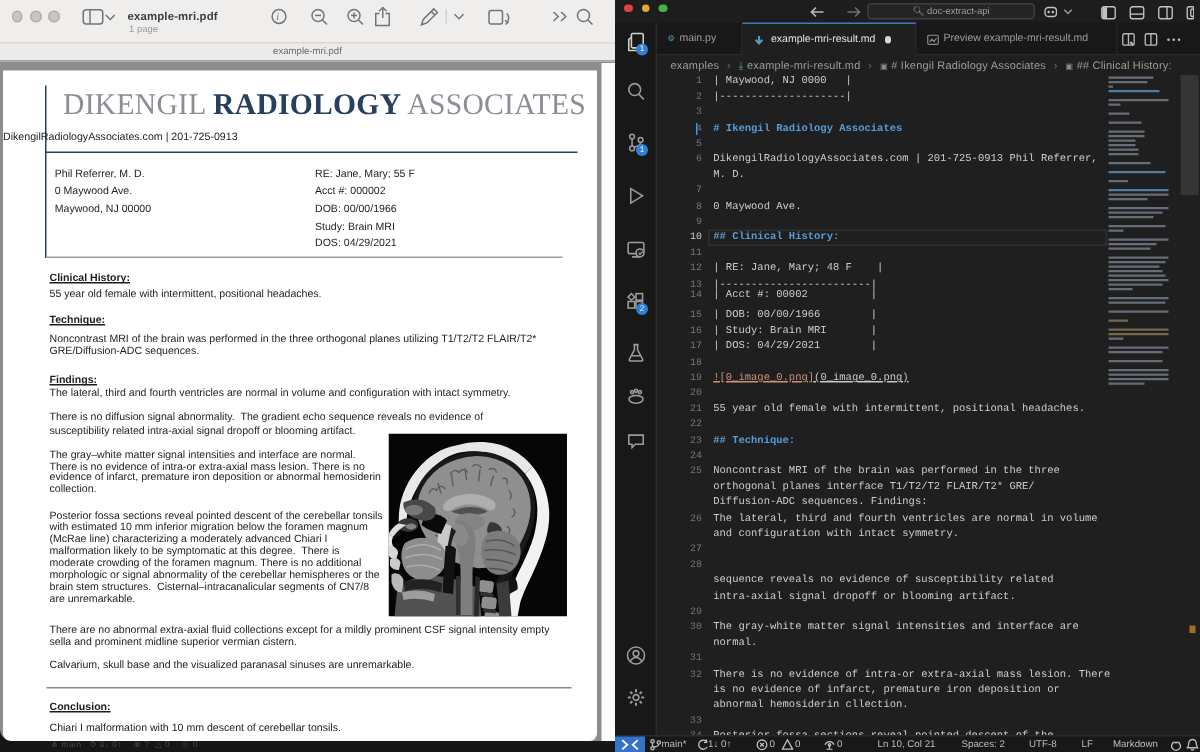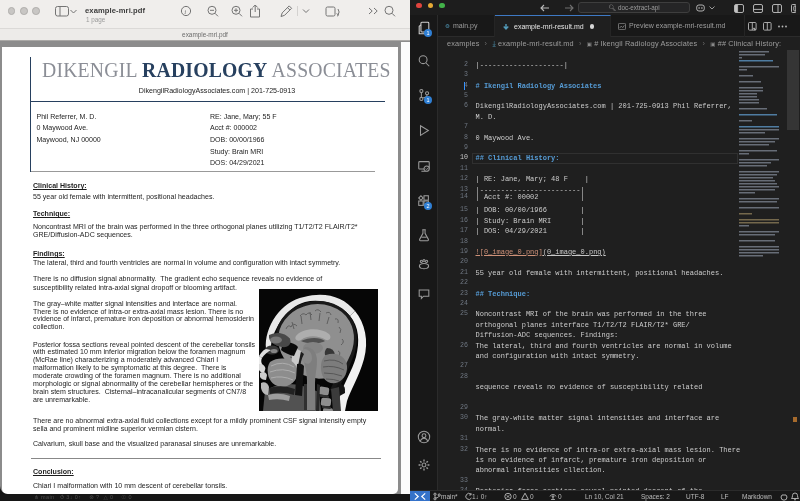--- a/index.html
+++ b/index.html
@@ -13,21 +13,21 @@
 #pv-tabs { position:absolute; left:0; top:28px; width:410px; height:13px; background:#edebe9; border-top:1px solid #dbd9d7; border-bottom:1px solid #aaa8a6; color:#6b6b6b; font-size:6.4px; text-align:center; line-height:12px; }
 #page { position:absolute; left:2px; top:47px; width:396px; height:447px; background:#ffffff; border-radius:0 0 5px 5px; }
 #pv-scroll { position:absolute; left:401px; top:42px; width:9px; height:452px; background:#fbfbfb; }
 .tl { position:absolute; top:7.2px; width:7.6px; height:7.6px; border-radius:50%; background:#c8c6c4; border:0.5px solid #b0aeac; }
 #pv-title { position:absolute; left:85px; top:5.5px; font-size:7.6px; font-weight:bold; color:#3c3c3c; letter-spacing:0.1px; }
 #pv-sub { position:absolute; left:86px; top:16px; font-size:6.3px; color:#9a9a9a; }
 .dln { position:absolute; font-size:7.05px; line-height:8px; color:#1d1d1d; white-space:pre; }
 .dln.hd { font-weight:bold; text-decoration:underline; }
 #lh-title { position:absolute; left:40px; top:12px; font-family:"Liberation Serif",serif; font-size:20px; color:#8b8e96; white-space:pre; transform:scaleX(0.985); transform-origin:0 0; letter-spacing:0.2px; }
 #lh-title b { color:#27405f; }
-#lh-sub { position:absolute; left:0px; top:39.5px; width:430px; text-align:center; font-size:7.1px; color:#222222; }
+#lh-sub { position:absolute; left:0px; top:39.5px; width:430px; font-size:7.1px; color:#222222; }
 .docline { position:absolute; background:#27405f; }
 
 
 #vsc { position:absolute; left:410px; top:0; width:390px; height:501px; background:#1f1f1f; }
 #vsc-title { position:absolute; left:0; top:0; width:390px; height:15px; background:#1d1d1d; }
 .mtl { position:absolute; top:2.7px; width:5.6px; height:5.6px; border-radius:50%; }
 #vsc-search { position:absolute; left:168px; top:2px; width:112px; height:11px; background:#252526; border:1px solid #3e3e3e; border-radius:3px; color:#9d9d9d; font-size:6.3px; line-height:9.5px; text-align:center; }
 #vsc-tabs { position:absolute; left:28px; top:15px; width:362px; height:22px; background:#181818; border-bottom:1px solid #2b2b2b; }
 .tab { position:absolute; top:0; height:22px; font-size:7px; line-height:22px; padding-left:7px; display:flex; align-items:center; white-space:nowrap; overflow:hidden; border-right:1px solid #252525; }
 .tab.active { background:#1f1f1f; border-top:1.5px solid #3e79c4; color:#e4e4e4; }
@@ -265,20 +265,24 @@
           <circle cx="34.5" cy="4.5" r="0.9" fill="#b9b9b9" stroke="none"></circle>
           <circle cx="38" cy="4.5" r="0.9" fill="#b9b9b9" stroke="none"></circle>
     </svg>
   </div>
 
   <div id="vsc-crumbs">examples <span class="sep">›</span> <span style="color:#519aba">⤓</span> example-mri-result.md <span class="sep">›</span> <span class="cico">▣</span> # Ikengil Radiology Associates <span class="sep">›</span> <span class="cico">▣</span> ## Clinical History:</div>
 
   <div id="vsc-activity"></div>
 
   <div id="vsc-editor">
+<div class="erow" style="top:49.3px">
+          <span class="lnum">1</span>
+          <span class="ecode">| Maywood, NJ 0000   |</span>
+        </div>
 <div class="erow" style="top:59.7px">
           <span class="lnum">2</span>
           <span class="ecode">|--------------------|</span>
         </div>
 <div class="erow" style="top:70.1px">
           <span class="lnum">3</span>
           <span class="ecode"></span>
         </div>
 <div class="erow" style="top:80.5px">
           <span class="lnum">4</span>
@@ -394,20 +398,24 @@
           <span class="lnum">27</span>
           <span class="ecode"></span>
         </div>
 <div class="erow" style="top:371.7px">
           <span class="lnum">28</span>
         </div>
 <div class="erow" style="top:382.1px">
           <span class="lnum"></span>
           <span class="ecode">sequence reveals no evidence of susceptibility related</span>
         </div>
+<div class="erow" style="top:392.5px">
+          <span class="lnum"></span>
+          <span class="ecode">intra-axial signal dropoff or blooming artifact.</span>
+        </div>
 <div class="erow" style="top:402.9px">
           <span class="lnum">29</span>
           <span class="ecode"></span>
         </div>
 <div class="erow" style="top:423.7px">
           <span class="lnum"></span>
           <span class="ecode">normal.</span>
         </div>
 <div class="erow" style="top:413.3px">
           <span class="lnum">30</span>
@@ -420,21 +428,21 @@
 <div class="erow" style="top:444.5px">
           <span class="lnum">32</span>
           <span class="ecode">There is no evidence of intra-or extra-axial mass lesion. There</span>
         </div>
 <div class="erow" style="top:454.9px">
           <span class="lnum"></span>
           <span class="ecode">is no evidence of infarct, premature iron deposition or</span>
         </div>
 <div class="erow" style="top:465.3px">
           <span class="lnum"></span>
-          <span class="ecode">abnormal intensities cllection.</span>
+          <span class="ecode">abnormal hemosiderin cllection.</span>
         </div>
 <div class="erow" style="top:475.7px">
           <span class="lnum">33</span>
           <span class="ecode"></span>
         </div>
 <div class="erow" style="top:486.1px">
           <span class="lnum">34</span>
           <span class="ecode">Posterior fossa sections reveal pointed descent of the</span>
         </div>
   </div>

